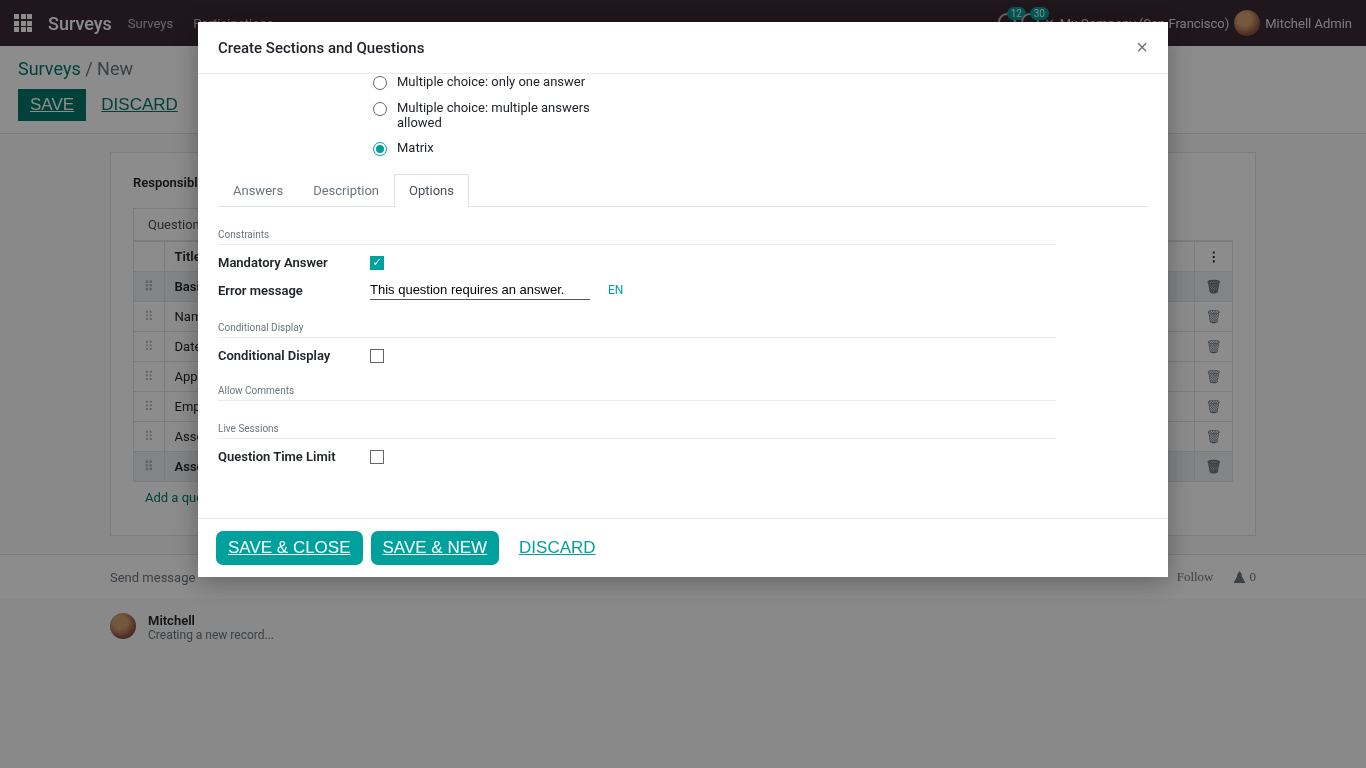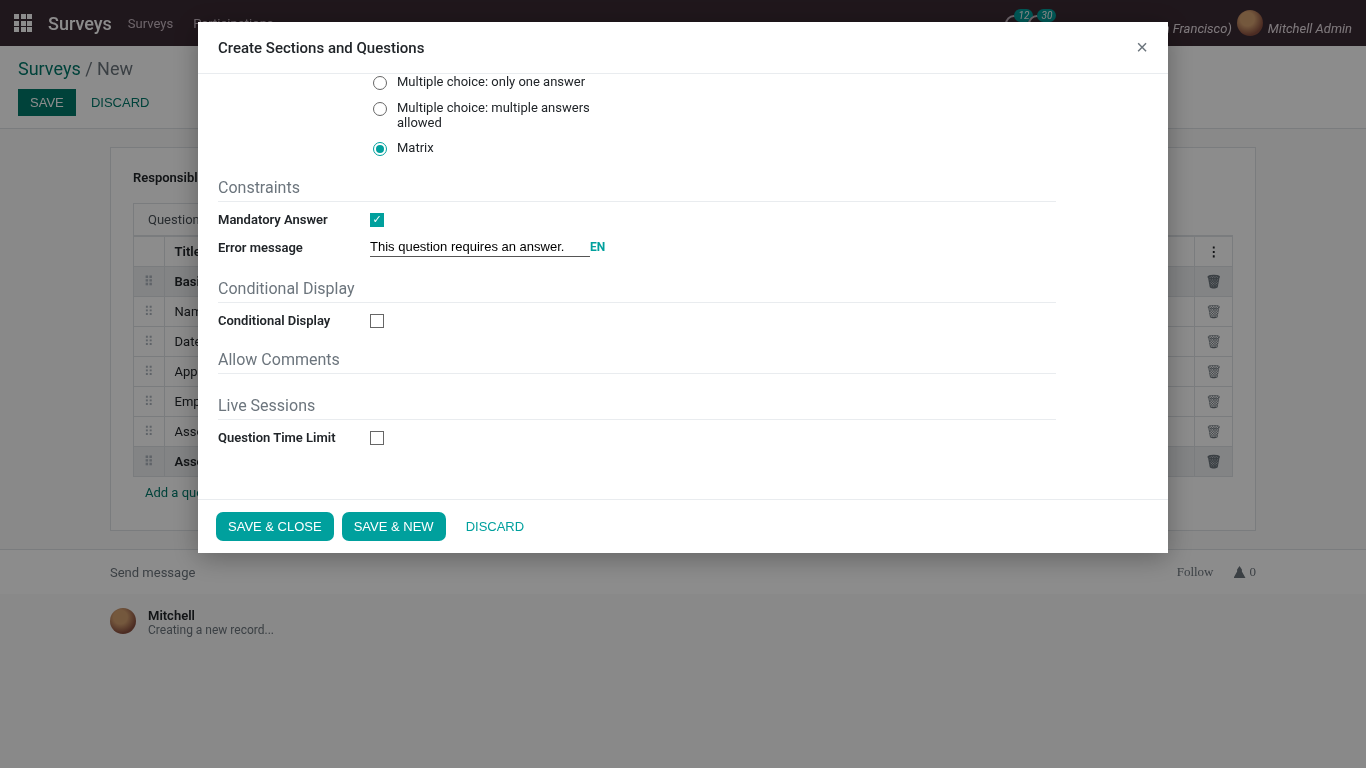--- a/index.html
+++ b/index.html
@@ -6,32 +6,32 @@
 body { font-family: -apple-system, BlinkMacSystemFont, "Segoe UI", Roboto, sans-serif; font-size: 13px; color: #212529; background: #f9f9f9; overflow: hidden; }
 
 
 .topnav { height: 46px; background: #3a2a33; color: #fff; display: flex; align-items: center; padding: 0 14px; gap: 16px; }
 .apps-icon { width: 18px; height: 18px; display: grid; grid-template-columns: repeat(3,5px); grid-template-rows: repeat(3,5px); gap: 1.5px; }
 .apps-icon span { background: #fff; }
 .brand { font-size: 18px; font-weight: 500; color: #fff; }
 .topmenu { display: flex; gap: 20px; color: #c7b8c2; }
 .topmenu span { cursor: pointer; }
 .spacer { flex: 1; }
-.topright { display: flex; align-items: flex-end; gap: 5px; font-style: italic; }
+.topright { display: flex; align-items: center; gap: 5px; }
 .badge-wrap { position: relative; }
 .top-icon { width: 18px; height: 18px; border: 2px solid #c7b8c2; border-radius: 50%; display: inline-block; }
 .badge { position: absolute; top: -6px; right: -10px; background: #00a09d; color: #fff; font-size: 10px; padding: 1px 4px; border-radius: 8px; }
 .company, .username { color: #e6dce2; font-size: 13px; }
 .avatar { width: 26px; height: 26px; border-radius: 50%; background: #b08060; background-image: radial-gradient(circle at 40% 35%, #d4a070 30%, #8a5040 70%); }
 
 
 .controlbar { background: #fff; padding: 12px 18px; border-bottom: 1px solid #dee2e6; }
 .breadcrumbs { font-size: 18px; color: #6c757d; margin-bottom: 10px; }
 .breadcrumbs a { color: #00796b; text-decoration: none; }
-.btn { display: inline-block; padding: 6px 12px; font-size: 13px; cursor: pointer; border: none; }
+.btn { display: inline-block; padding: 6px 12px; font-size: 17px; cursor: pointer; border: none; text-decoration: underline; }
 .btn-primary { background: #00796b; color: #fff; font-weight: 500; }
 .btn-link { background: transparent; color: #00796b; font-weight: 500; }
 
 
 .mainpane { padding: 18px 110px; }
 .formcard { background: #fff; border: 1px solid #dee2e6; padding: 22px; }
 .field-label { font-weight: 600; font-size: 13px; }
 .tabs-bg { margin-top: 18px; }
 .subtabs { border-bottom: 1px solid #dee2e6; }
 .subtab { display: inline-block; padding: 8px 14px; border: 1px solid #dee2e6; border-bottom: none; background: #fff; font-size: 13px; color: #495057; }
@@ -72,27 +72,27 @@
 .radiodot.checked { border-color: #00a09d; }
 .radiodot.checked::after { content: ''; position: absolute; inset: 2px; background: #00a09d; border-radius: 50%; }
 
 
 .inner-tabs { display: flex; margin-top: 18px; border-bottom: 1px solid #dee2e6; }
 .inner-tab { padding: 8px 14px; border: 1px solid transparent; border-bottom: none; color: #6c757d; cursor: pointer; font-size: 13px; }
 .inner-tab.active { border-color: #dee2e6; background: #fff; color: #495057; position: relative; }
 .inner-tab.active::after { content: ''; position: absolute; left: 0; right: 0; bottom: -1px; height: 1px; background: #fff; }
 
 
-.section-title { color: #6c757d; font-size: 16px; margin: 22px 0 10px; border-bottom: 1px solid #e9ecef; padding-bottom: 4px; width: 838px; }
+.section-title { color: #6c757d; font-size: 10px; margin: 22px 0 10px; border-bottom: 1px solid #e9ecef; padding-bottom: 4px; width: 838px; }
 .form-row { display: flex; align-items: center; margin-bottom: 10px; }
 .form-row .lbl { width: 152px; font-weight: 600; font-size: 13px; }
 .chk { width: 14px; height: 14px; border: 1.5px solid #666; display: inline-flex; align-items: center; justify-content: center; }
 .chk.on { background: #00a09d; border-color: #00a09d; color: #fff; font-size: 11px; }
 .txtinput { border: none; border-bottom: 1px solid #555; padding: 2px 0; width: 220px; font-size: 13px; background: transparent; }
-.lang-tag { color: #00a09d; font-weight: 700; font-size: 12px; }
+.lang-tag { color: #00a09d; font-weight: 400; margin-left: 18px; font-size: 12px; }
 .selectwrap { position: relative; width: 252px; border-bottom: 1px solid #555; padding: 2px 0; display: flex; align-items: center; color: #6c757d; }
 .selectwrap .caret { margin-left: auto; font-size: 10px; }
 
 .messaging-icons { display: inline-flex; align-items: center; gap: 4px; }
 .msg-person-icon { width: 12px; height: 12px; background: #6c757d; clip-path: polygon(50% 0%, 70% 30%, 70% 45%, 100% 100%, 0% 100%, 30% 45%, 30% 30%); }
 
 </style>
 </head>
 <body>
 
@@ -233,20 +233,25 @@
         <div class="radio-row">
           <span class="radiodot"></span>
           <span>Multiple choice: multiple answers allowed</span>
         </div>
         <div class="radio-row">
           <span class="radiodot checked"></span>
           <span>Matrix</span>
         </div>
       </div>
 
+    <div class="inner-tabs">
+      <div class="inner-tab">Answers</div>
+      <div class="inner-tab">Description</div>
+      <div class="inner-tab active">Options</div>
+    </div>
 
     <div class="section-title">Constraints</div>
 
     <div class="form-row">
       <span class="lbl">Mandatory Answer</span>
       <span class="chk on">✓</span>
     </div>
     <div class="form-row">
       <span class="lbl">Error message</span>
       <input class="txtinput" value="This question requires an answer." style="">

